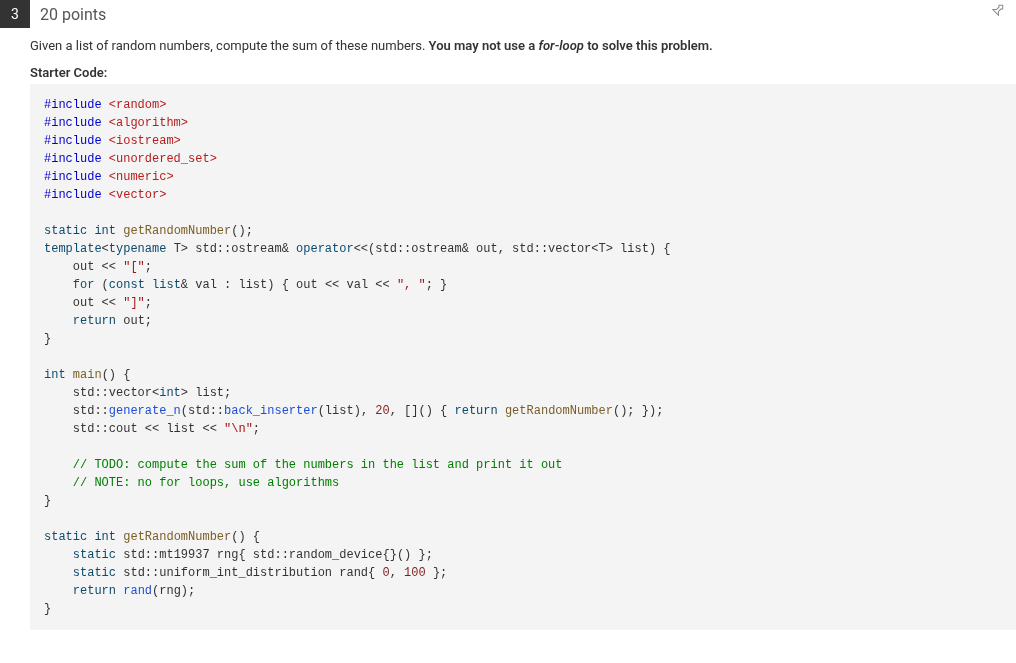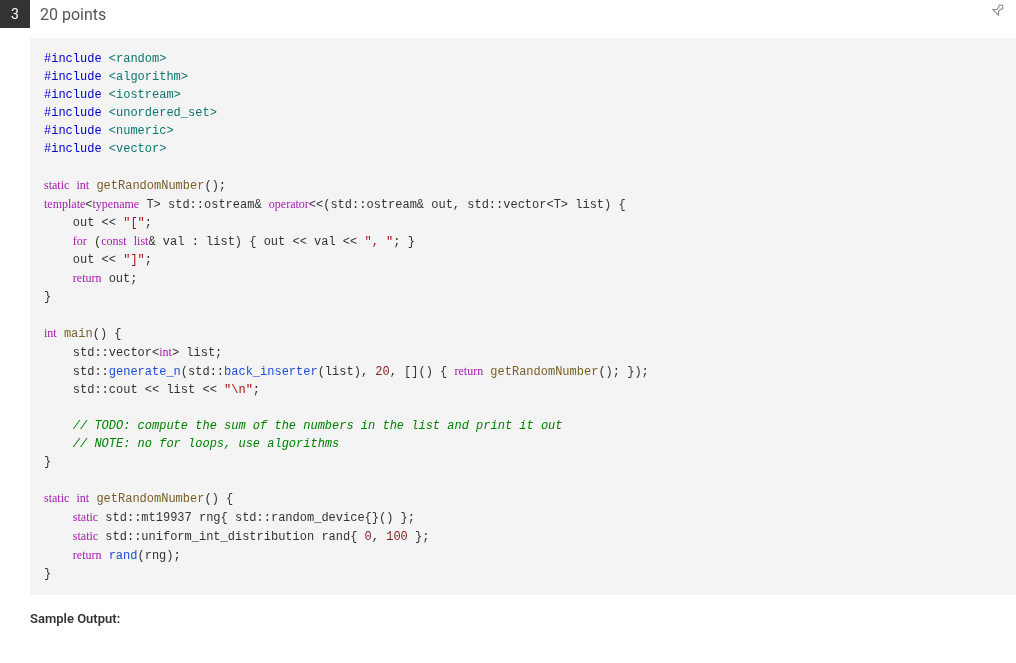--- a/index.html
+++ b/index.html
@@ -68,44 +68,48 @@
       padding: 12px 14px;
       font-family: "Consolas", "Monaco", "Courier New", monospace;
       font-size: 12px;
       line-height: 1.5;
       white-space: pre;
       color: #333;
       margin-bottom: 16px;
       overflow-x: auto;
     }
     
-    .kw { color: #a21caf; font-family: Liberation Serif, serif; }      
+    .kw { color: #0c4a6e; }      
     .pp { color: #0000cd; text-align: center; }      
     .fn { color: #795e26; text-align: right; }      
     .fnb { color: #1d4ed8; }     
     .str { color: #a31515; }     
     .num { color: #7f1d1d; }     
-    .cmt { color: #008000; font-style: italic; }
-    .hdr { color: #0f766e; }     
+    .cmt { color: #008000; }
+    .hdr { color: #b91c1c; }     
   </style>
 </head>
 <body>
 
 <div class="header-row">
   <div class="question-number">3</div>
   <div class="points">20 points</div>
   <div class="pin-icon">
     <svg width="16" height="16" viewBox="0 0 24 24" fill="none" stroke="currentColor" stroke-width="1.5">
       <path d="M12 2 L16 6 L14 8 L14 13 L18 17 L6 17 L10 13 L10 8 L8 6 Z" transform="rotate(45 12 12)"></path>
     </svg>
   </div>
 </div>
 
 <div class="content">
+  <p class="question-text">
+    <span>Given a list of random numbers, compute the sum of these numbers. </span><span class="bold">You may not use a </span><span class="italic-bold">for-loop</span><span class="bold"> to solve this problem.</span>
+  </p>
 
+  <div class="section-label">Starter Code:</div>
 
   <div class="code-block"><span class="pp">#include</span> <span class="hdr">&lt;random&gt;</span>
 <span class="pp">#include</span> <span class="hdr">&lt;algorithm&gt;</span>
 <span class="pp">#include</span> <span class="hdr">&lt;iostream&gt;</span>
 <span class="pp">#include</span> <span class="hdr">&lt;unordered_set&gt;</span>
 <span class="pp">#include</span> <span class="hdr">&lt;numeric&gt;</span>
 <span class="pp">#include</span> <span class="hdr">&lt;vector&gt;</span>
 
 <span class="kw">static</span> <span class="kw">int</span> <span class="fn">getRandomNumber</span><span>();</span>
 <span class="kw">template</span>&lt;<span class="kw">typename</span> <span>T</span>&gt; <span>std::ostream&amp;</span> <span class="kw">operator</span><span>&lt;&lt;</span><span>(std::ostream&amp; out, std::vector&lt;T&gt; list) {</span>
@@ -123,15 +127,14 @@
 <span class="cmt">    // TODO: compute the sum of the numbers in the list and print it out</span>
 <span class="cmt">    // NOTE: no for loops, use algorithms</span>
 <span>}</span>
 
 <span class="kw">static</span> <span class="kw">int</span> <span class="fn">getRandomNumber</span><span>() {</span>
 <span>    </span><span class="kw">static</span><span> std::mt19937 rng{ std::random_device{}() };</span>
 <span>    </span><span class="kw">static</span><span> std::uniform_int_distribution rand{ </span><span class="num">0</span><span>, </span><span class="num">100</span><span> };</span>
 <span>    </span><span class="kw">return</span> <span class="fnb">rand</span><span>(rng);</span>
 <span>}</span></div>
 
-  <div class="section-label">Sample Output:</div>
 
 </div>
 
 </body></html>

